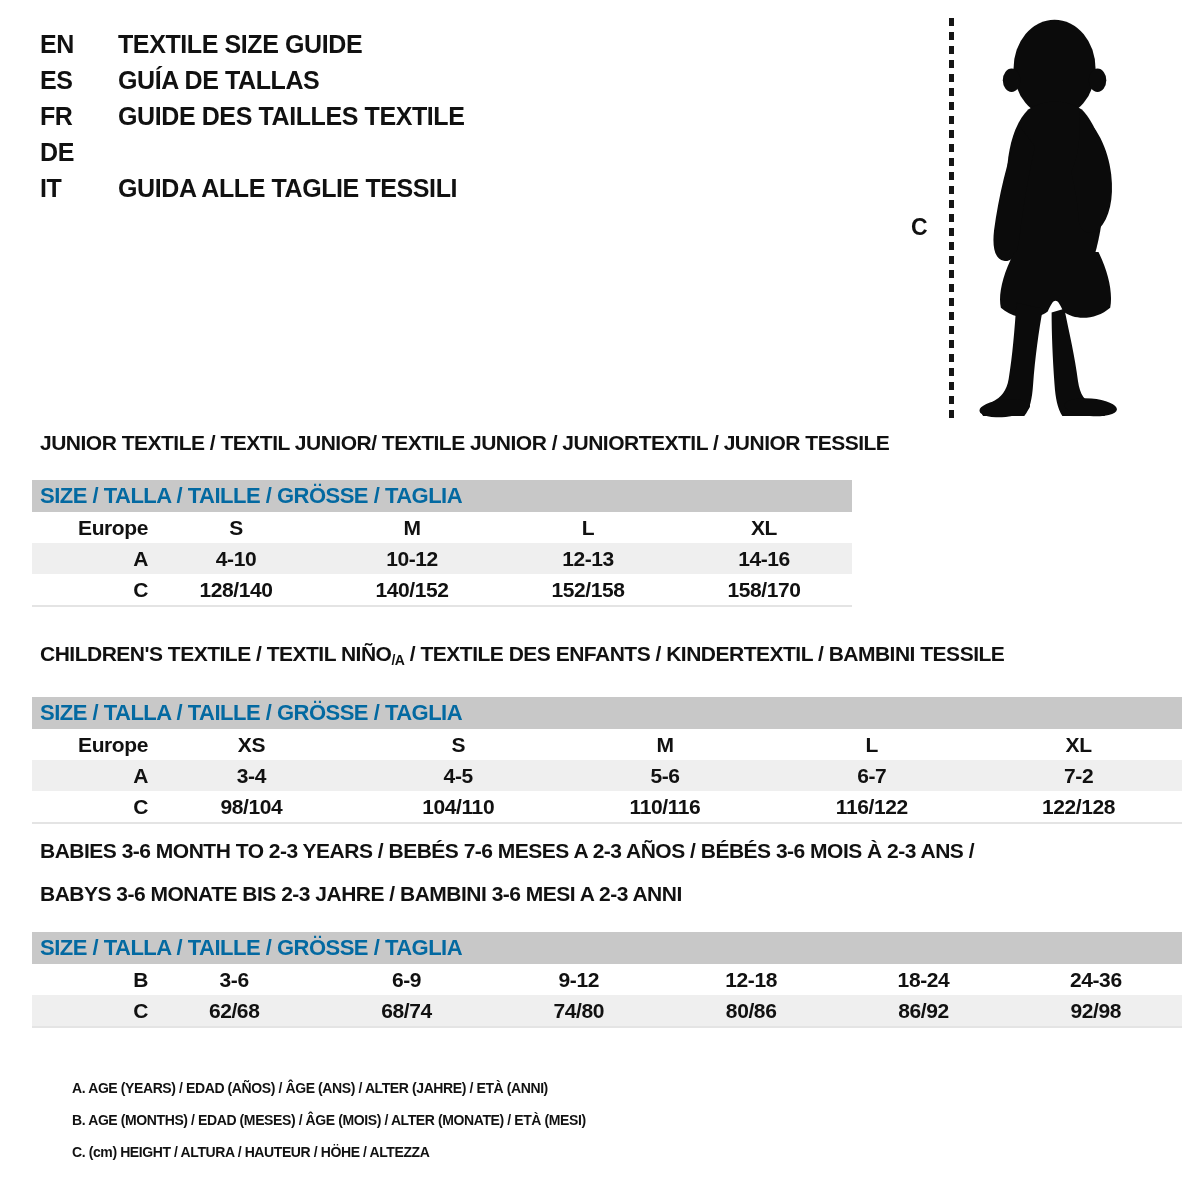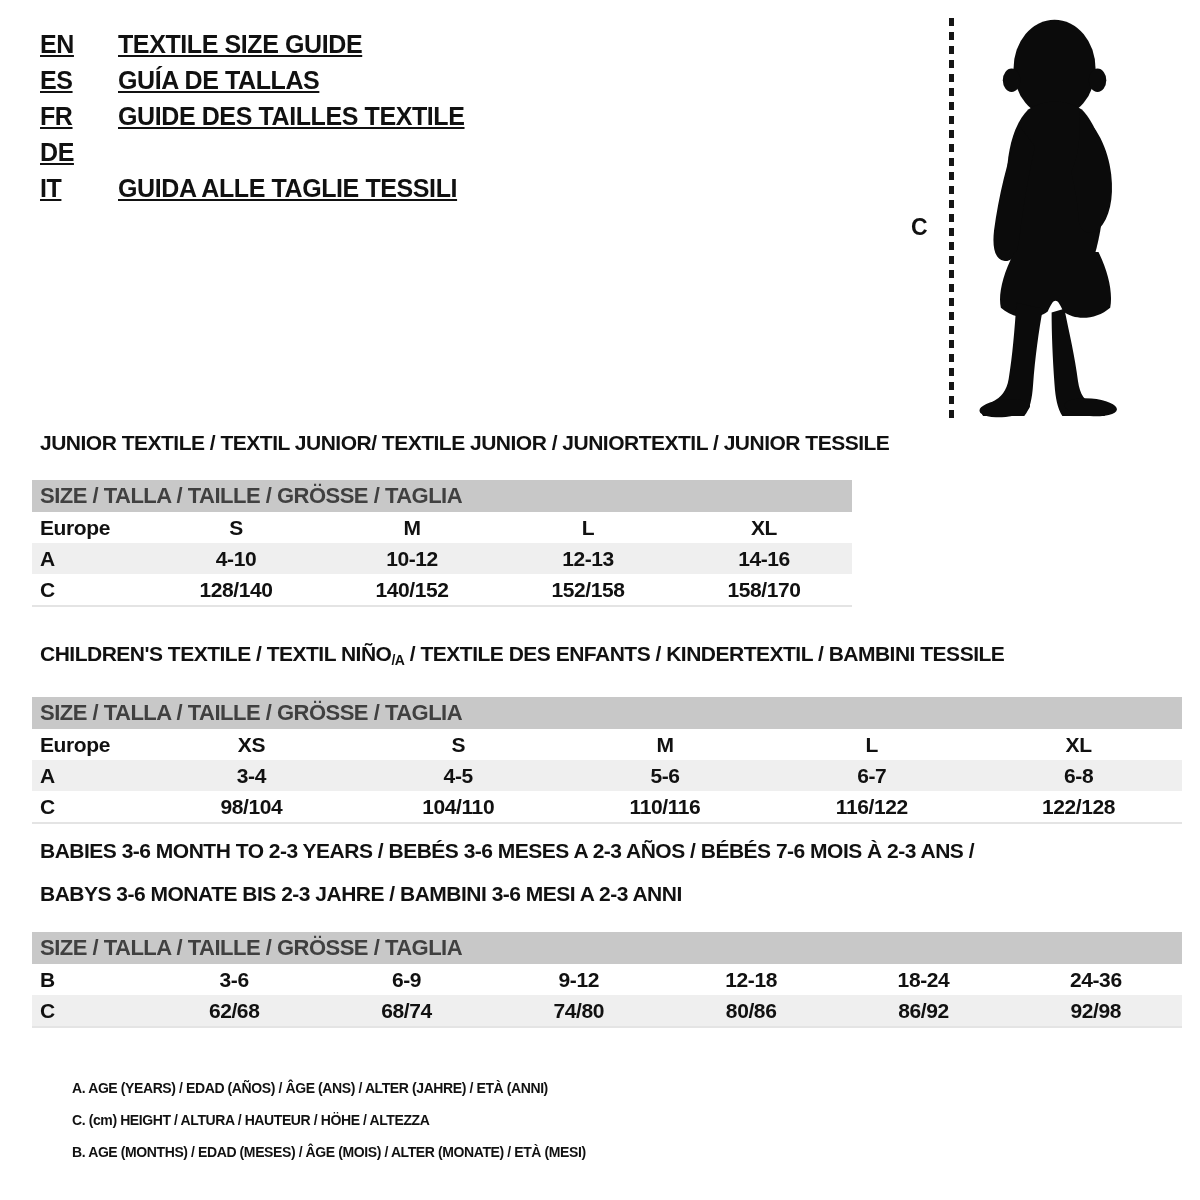--- a/index.html
+++ b/index.html
@@ -3,21 +3,21 @@
 <meta charset="utf-8">
 <style>
   html,body { margin:0; padding:0; background:#ffffff; }
   .sheet {
     position:relative; width:1200px; height:1200px; background:#ffffff;
     font-family:"Liberation Sans", sans-serif; font-weight:700; color:#111111;
     letter-spacing:-0.4px; overflow:hidden;
   }
 
   
-  .lang-block { position:absolute; top:26px; left:40px;text-decoration:underline; }
+  .lang-block { position:absolute; top:26px; left:40px; }
   .lang-row { display:flex; height:36px; align-items:center; font-size:25px; }
   .lang-code { width:78px; flex:0 0 78px; }
 
   
   .figure { position:absolute; top:8px; left:905px; width:255px; height:414px; }
   .dashed-line {
     position:absolute; left:44px; top:10px; width:5px; height:400px;
     background:repeating-linear-gradient(to bottom, #151515 0px, #151515 8px, transparent 8px, transparent 14px);
   }
   .c-label { position:absolute; left:6px; top:206px; font-size:23px; }
@@ -28,27 +28,27 @@
   .section-junior { top:432px; width:820px; }
   .section-children { top:643px; width:1150px; }
   .section-babies { top:840px; width:1150px; }
 
   .section-title { font-size:21px; line-height:22px; margin-left:8px; letter-spacing:-0.5px; white-space:nowrap; }
   .title-sub { font-size:14px; vertical-align:-4px; }
   .babies-line2 { margin-top:21px; }
 
   .size-bar {
     margin-top:26px; height:32px; line-height:32px; padding-left:8px;
-    background:#c8c8c8; color:#404040; font-size:22px; letter-spacing:-0.5px;
+    background:#c8c8c8; color:#0369a1; font-size:22px; letter-spacing:-0.5px;
   }
   .size-bar.babies { margin-top:27px; }
 
   table.size-table { width:100%; border-collapse:collapse; table-layout:fixed; border-bottom:2px solid #e4e4e4; }
   .size-table td { height:31px; padding:0; text-align:center; font-size:21px; }
-  .size-table td.label { text-align:left; padding-left:8px; width:108px;margin-top:44px; }
+  .size-table td.label { text-align:right; padding-left:8px; width:108px;margin-top:44px; }
   tr.shaded { background:#efefef; }
 
   
   .legend { position:absolute; left:40px; top:1072px; }
   .legend-line { font-size:14px; line-height:32px; white-space:nowrap;margin-left:32px; }
 </style>
 </head>
 <body>
 
 <div class="sheet">
@@ -139,36 +139,36 @@
         <td>M</td>
         <td>L</td>
         <td>XL</td>
       </tr>
       <tr class="shaded">
         <td class="label">A</td>
         <td>3-4</td>
         <td>4-5</td>
         <td>5-6</td>
         <td>6-7</td>
-        <td>6-8</td>
+        <td>7-2</td>
       </tr>
       <tr>
         <td class="label">C</td>
         <td>98/104</td>
         <td>104/110</td>
         <td>110/116</td>
         <td>116/122</td>
         <td>122/128</td>
       </tr>
     </tbody>
       </table>
   </div>
 
   <div class="section section-babies">
-    <div class="section-title">BABIES 3-6 MONTH TO 2-3 YEARS / BEBÉS 3-6 MESES A 2-3 AÑOS / BÉBÉS 7-6 MOIS À 2-3 ANS /</div>
+    <div class="section-title">BABIES 3-6 MONTH TO 2-3 YEARS / BEBÉS 7-6 MESES A 2-3 AÑOS / BÉBÉS 3-6 MOIS À 2-3 ANS /</div>
     <div class="section-title babies-line2">BABYS 3-6 MONATE BIS 2-3 JAHRE / BAMBINI 3-6 MESI A 2-3 ANNI</div>
     <div class="size-bar babies">SIZE / TALLA / TAILLE / GRÖSSE / TAGLIA</div>
     <table class="size-table">
       <tbody>
           <tr>
         <td class="label">B</td>
         <td>3-6</td>
         <td>6-9</td>
         <td>9-12</td>
         <td>12-18</td>
@@ -183,17 +183,17 @@
         <td>80/86</td>
         <td>86/92</td>
         <td>92/98</td>
       </tr>
     </tbody>
       </table>
   </div>
 
   <div class="legend">
     <div class="legend-line">A. AGE (YEARS) / EDAD (AÑOS) / ÂGE (ANS) / ALTER (JAHRE) / ETÀ (ANNI)</div>
+    <div class="legend-line">B. AGE (MONTHS) / EDAD (MESES) / ÂGE (MOIS) / ALTER (MONATE) / ETÀ (MESI)</div>
     <div class="legend-line">C. (cm) HEIGHT / ALTURA / HAUTEUR / HÖHE / ALTEZZA</div>
-    <div class="legend-line">B. AGE (MONTHS) / EDAD (MESES) / ÂGE (MOIS) / ALTER (MONATE) / ETÀ (MESI)</div>
   </div>
 
 </div>
 
 </body></html>

